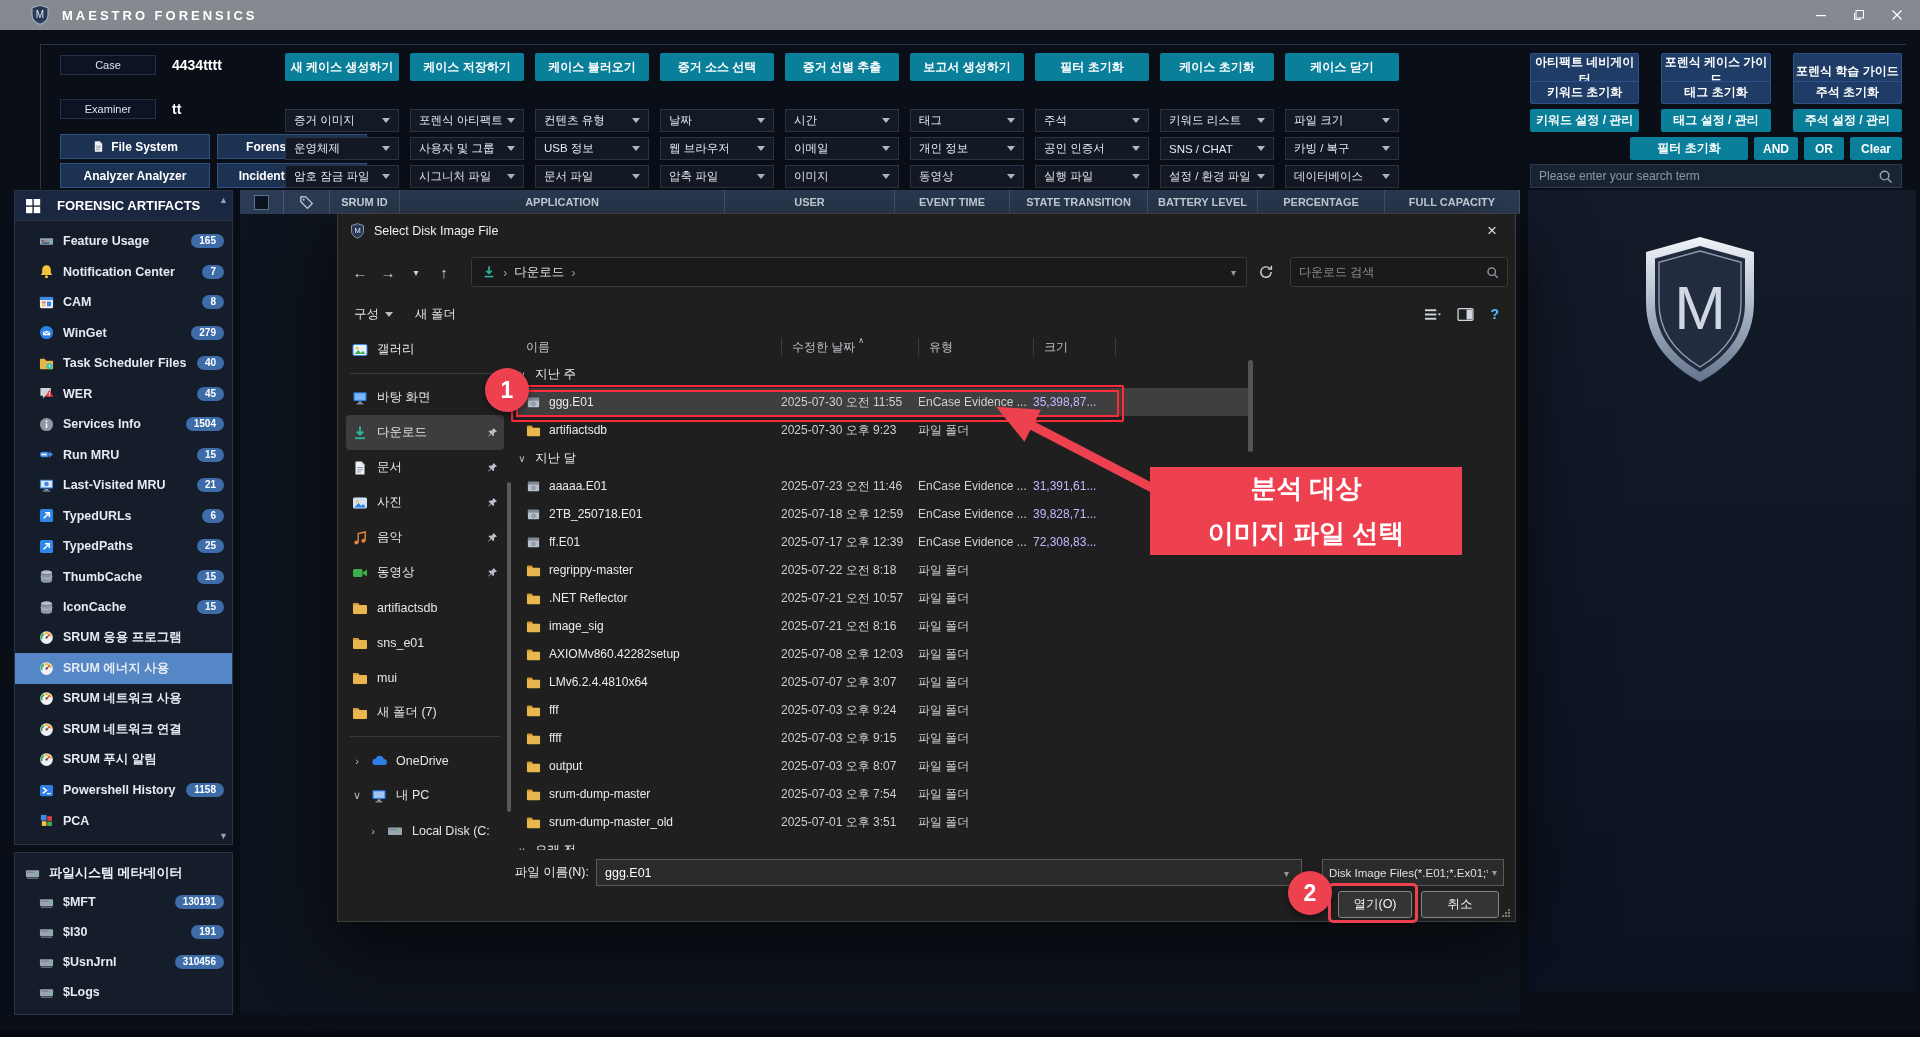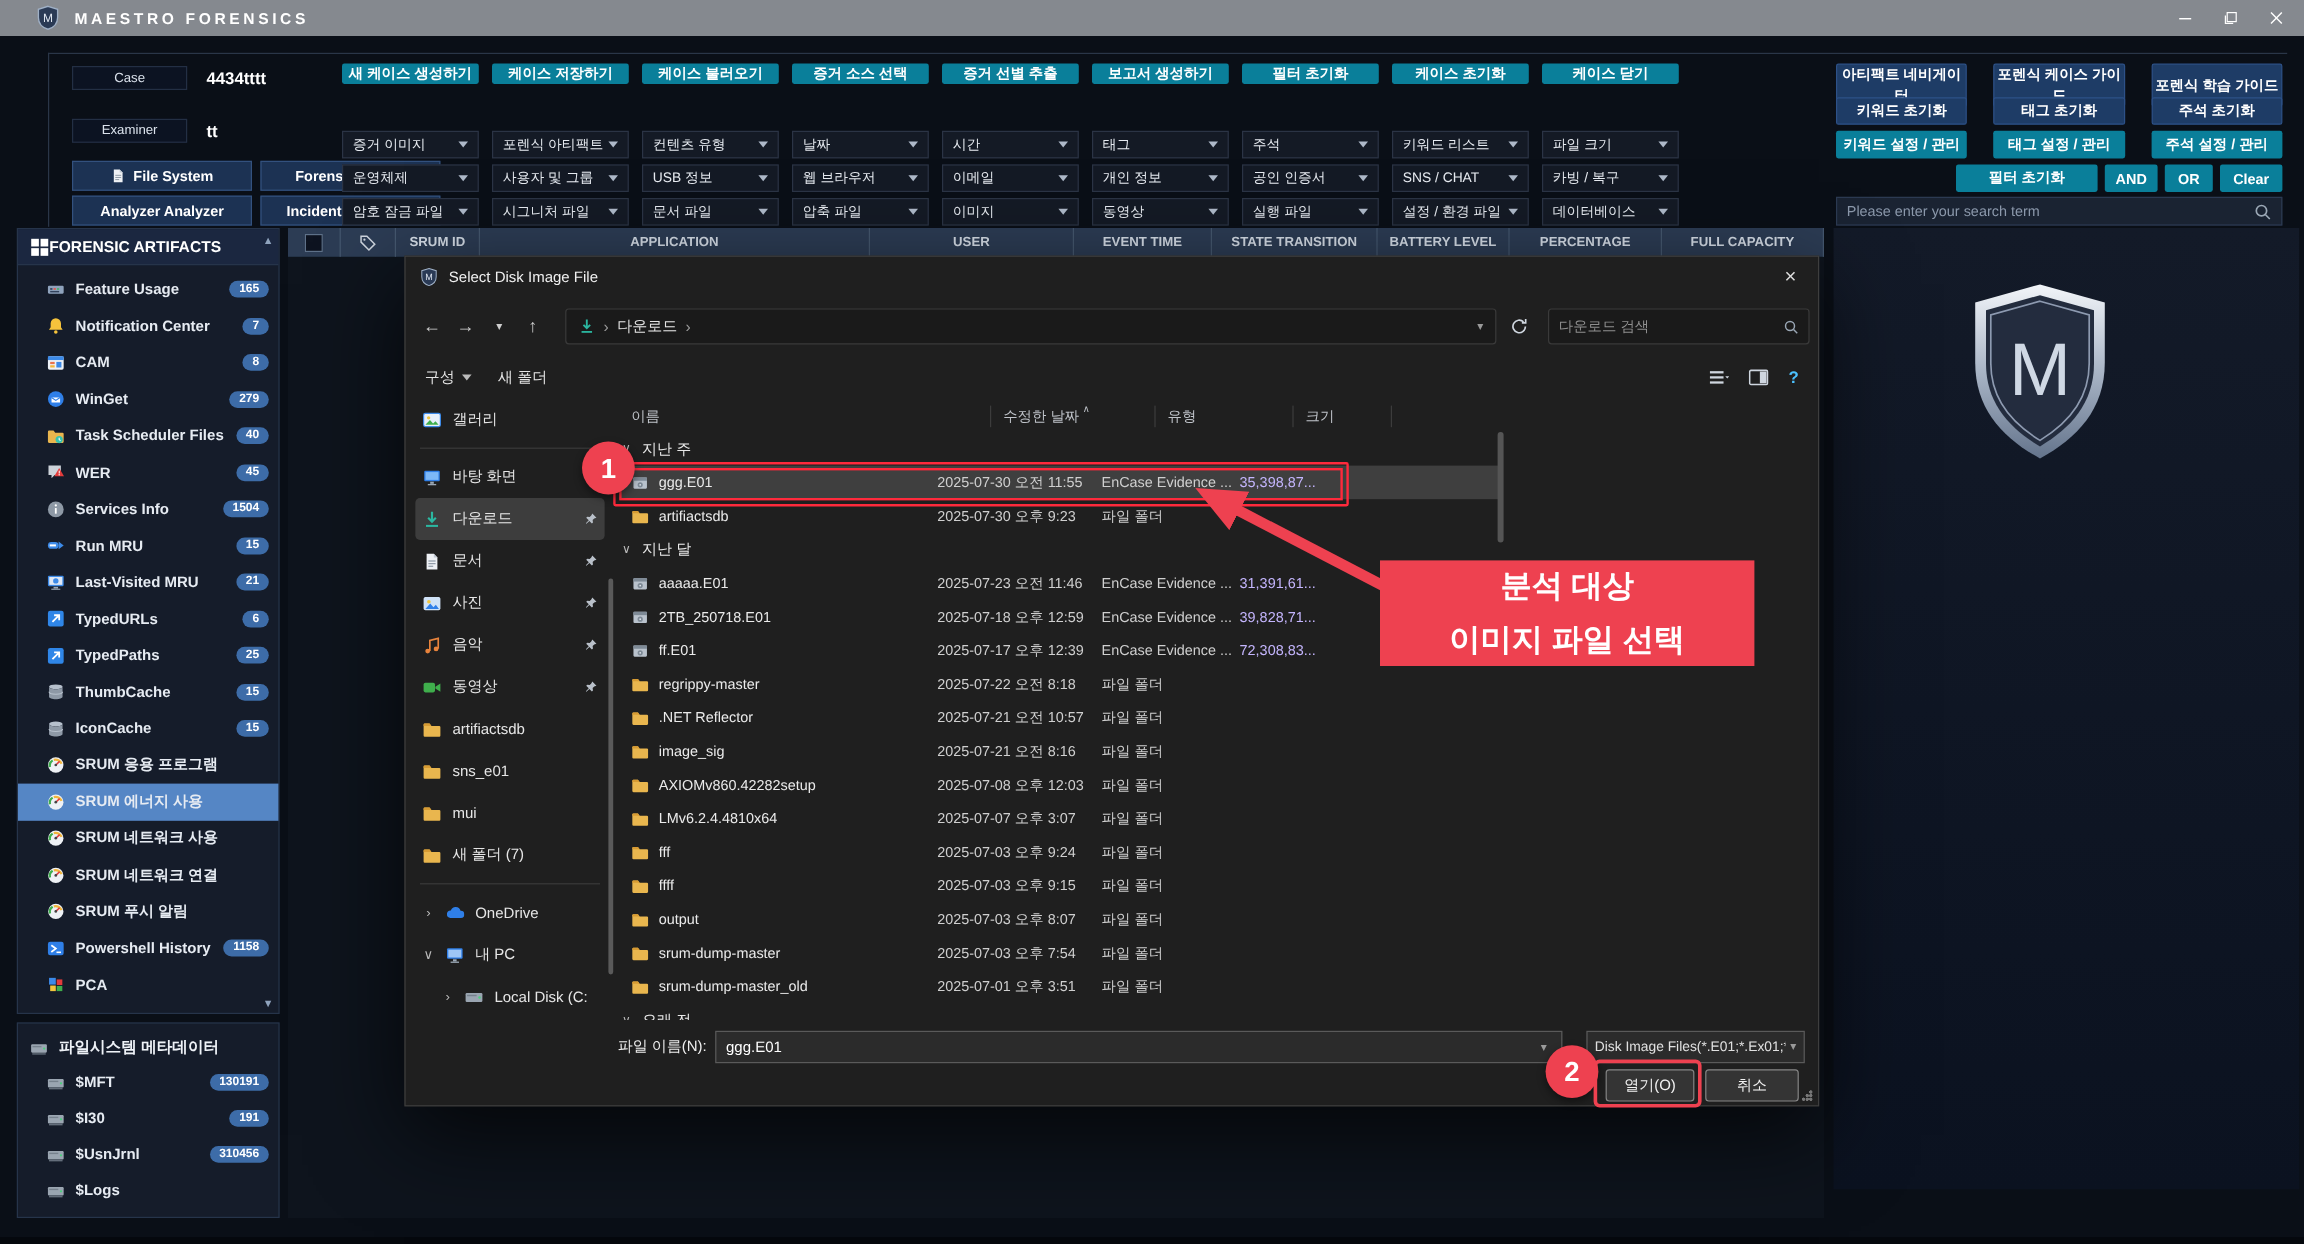--- a/index.html
+++ b/index.html
@@ -19,40 +19,40 @@
   
   .frame-top{position:absolute;left:40px;top:44px;width:1866px;height:0;border-top:1px solid #2a3648}
   .frame-left{position:absolute;left:40px;top:44px;width:0;height:145px;border-left:1px solid #2a3648}
 
   
   .chip{position:absolute;width:96px;height:20px;background:#0c1322;border:1px solid #232f44;color:#dbe2ec;font-size:11px;display:flex;align-items:center;justify-content:center}
   .chipval{position:absolute;color:#fff;font-weight:bold;font-size:14px}
   .navbtn{position:absolute;width:150px;height:25px;background:#1c3253;border:1px solid #33517e;color:#fff;font-weight:bold;font-size:12px;display:flex;align-items:center;justify-content:center;gap:6px;cursor:pointer}
 
   
-  .actrow{position:absolute;left:285px;width:1114px;height:16px;display:grid;grid-template-columns:repeat(9,1fr);gap:11px}
+  .actrow{position:absolute;left:285px;width:1114px;height:28px;display:grid;grid-template-columns:repeat(9,1fr);gap:11px}
   .teal-btn{background:#0a7f9a;border:none;border-radius:2px;color:#fff;font-weight:bold;font-size:12px;cursor:pointer;padding:0}
   
   .ddrow{position:absolute;left:285px;width:1114px;height:23px;display:grid;grid-template-columns:repeat(9,1fr);gap:11px}
   .dd{background:#141a25;border:1px solid #2b3445;color:#e7ebf1;font-size:11.5px;display:flex;align-items:center;padding:0 8px;cursor:pointer}
   .dd .lbl{flex:1;white-space:nowrap;overflow:hidden}
   .dd .car{width:0;height:0;border-left:4px solid transparent;border-right:4px solid transparent;border-top:5px solid #aeb9c9}
 
   
   .rtrow{position:absolute;left:1530px;width:372px;height:23px;display:grid;grid-template-columns:repeat(3,1fr);gap:22px}
   .navy-btn{background:#1e3c66;border:1px solid #2d5188;border-radius:2px;color:#fff;font-weight:bold;font-size:12px;cursor:pointer;padding:0}
   .rt4{position:absolute;left:1530px;top:137px;width:372px;height:23px;display:flex;justify-content:flex-end;gap:6px}
   .rt4 .teal-btn{font-size:12px}
   .searchwrap{position:absolute;left:1530px;top:164px;width:372px;height:24px;background:#1a2332;border:1px solid #2c3a52;display:flex;align-items:center;padding:0 8px;gap:6px}
   .searchwrap input{flex:1;background:transparent;border:none;outline:none;color:#dfe5ee;font-size:12px}
   .searchwrap input::placeholder{color:#8b98ab}
 
   
   .sidebar{position:absolute;left:14px;top:190px;width:219px;height:655px;background:#151c2a;border:1px solid #26344a}
-  .sb-head{height:30px;background:#1b2740;display:flex;align-items:center;gap:0;padding:0 10px;color:#fff;font-weight:bold;font-size:13px;border-bottom:1px solid #26344a}
+  .sb-head{height:30px;background:#1b2740;display:flex;align-items:center;gap:16px;padding:0 10px;color:#fff;font-weight:bold;font-size:13px;border-bottom:1px solid #26344a}
   .sb-head .ic{width:16px;height:16px}
   .sb-items{padding-top:5px}
   .sbi{height:30.5px;display:flex;align-items:center;gap:9px;padding:0 8px 0 24px;color:#e6ebf2;font-size:12.5px;font-weight:bold;cursor:pointer;position:relative}
   .sbi .lab{flex:1;white-space:nowrap;overflow:hidden}
   .sbi.sel{background:#5586c5}
   .badge{background:#3d6ca8;color:#fff;font-size:10px;font-weight:bold;border-radius:9px;padding:2px 8px;line-height:1}
   .sb-arrow{position:absolute;color:#8fa3bd;font-size:9px;line-height:1;cursor:pointer}
   .sidebar2{position:absolute;left:14px;top:852px;width:219px;height:163px;background:#151c2a;border:1px solid #26344a;padding-top:6px}
   .sb2-head{height:28px;display:flex;align-items:center;gap:9px;padding:0 10px;color:#eef2f7;font-size:13px;font-weight:bold}
   .sidebar2 .sbi{height:30px}
@@ -954,21 +954,21 @@
           <span class="lab">Local Disk (C:</span>
         </div>
       </div>
     <div class="dnav-scroll"></div>
 
     <div class="dlist">
       <div class="lh" id="dlist-head">
           <div class="hc" style="flex: 0 0 265px;">
             <span>이름</span>
           </div>
-          <div class="hc" style="flex: 0 0 137px; margin-left: 44px;">
+          <div class="hc" style="flex: 0 0 137px;">
             <span>수정한 날짜</span>
             <span class="sortmark">∧</span>
           </div>
           <div class="hc" style="flex: 0 0 115px;">
             <span>유형</span>
           </div>
           <div class="hc" style="flex: 0 0 82px;">
             <span>크기</span>
           </div>
           <div class="hc" style="flex: 0 0 40px;"></div>

